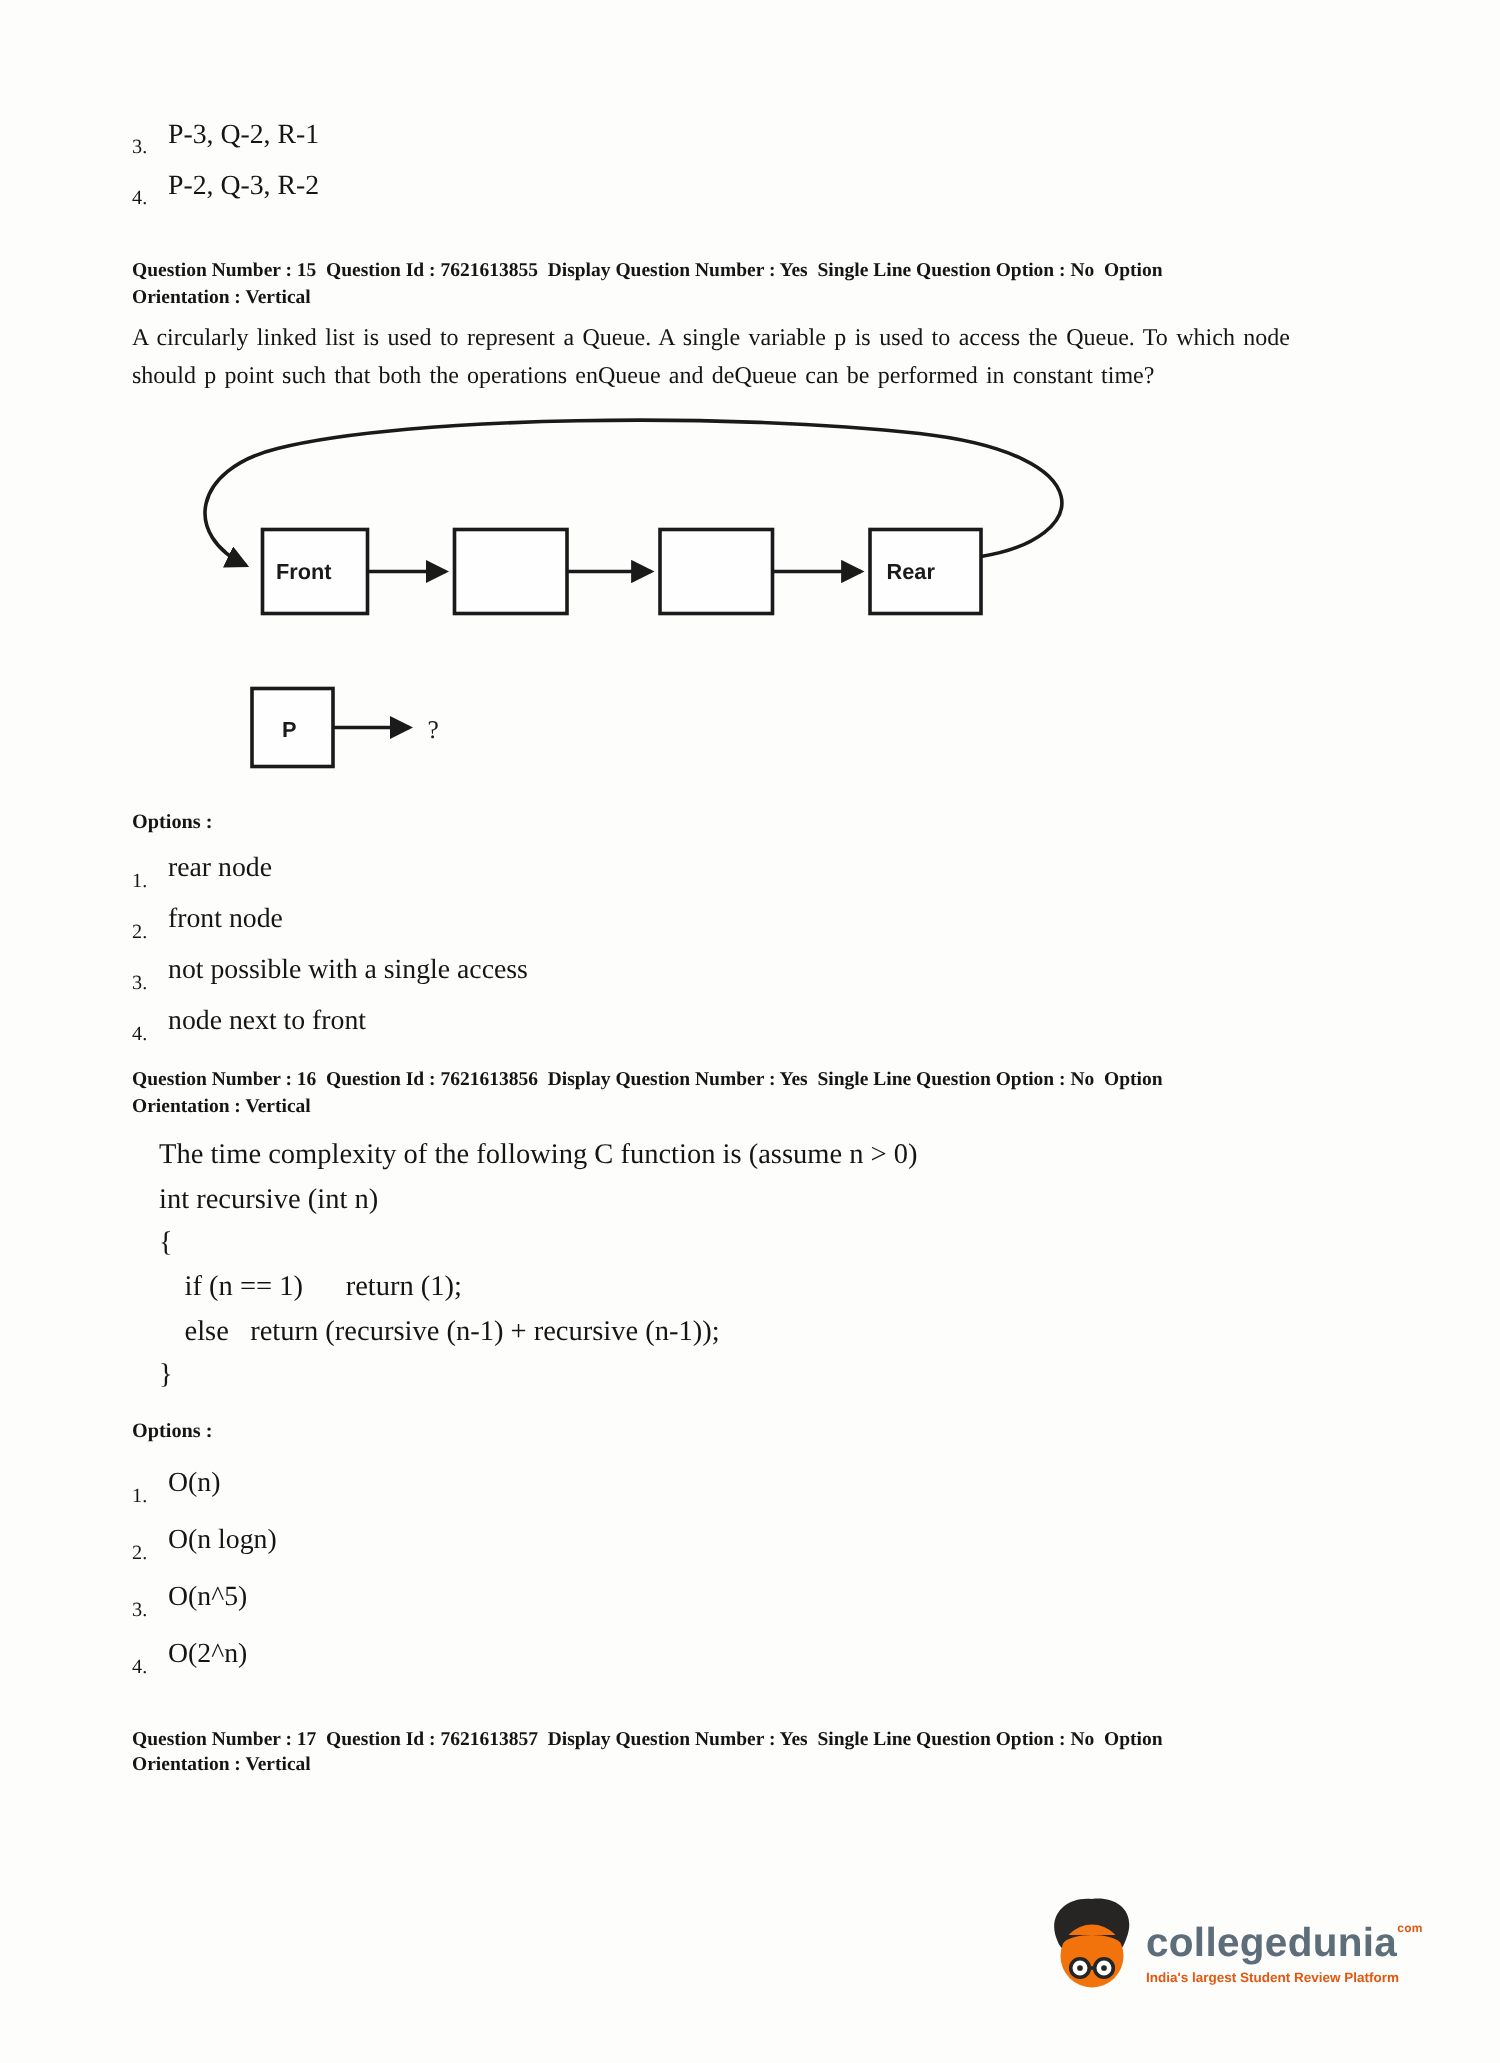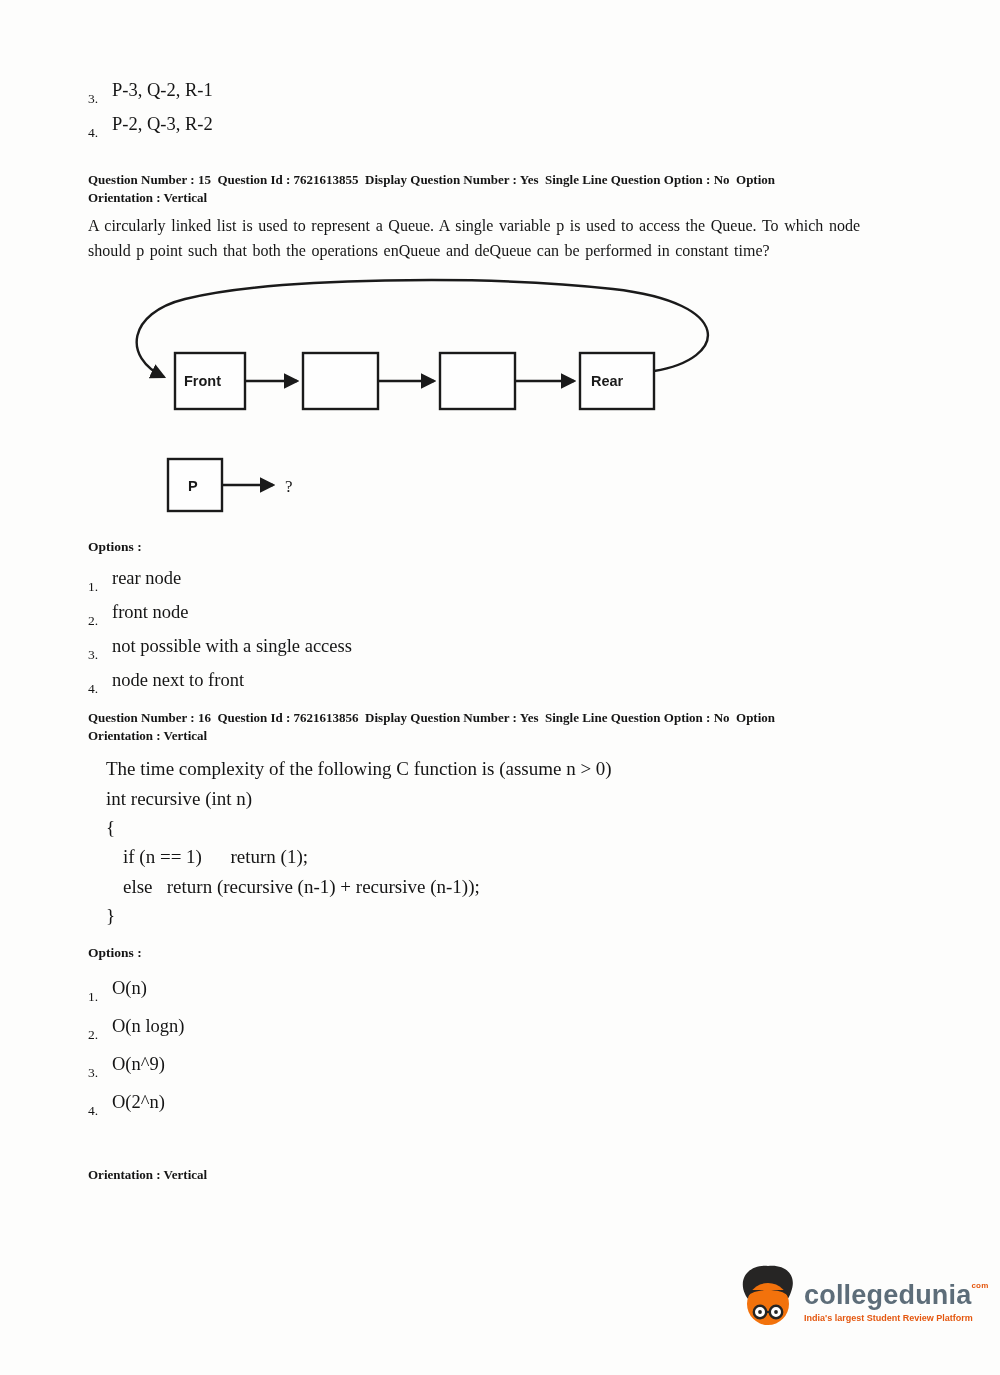--- a/index.html
+++ b/index.html
@@ -55,21 +55,21 @@
     font-size:19px;
     line-height:1.55;
     margin:0;
     white-space:pre-wrap;
   }
   .code-indent { padding-left:17px; }
 
   
   .brand {
     position:absolute;
-    left:740px;
+    left:700px;
     top:1264px;
     display:flex;
     align-items:flex-start;
     gap:8px;
     justify-content:space-between;
   }
   .brand-textcol { padding-top:18px; }
   .brand-name {
     font-family:"Liberation Sans", sans-serif;
     font-size:27px;
@@ -181,29 +181,29 @@
       <div class="option-row gap-md">
         <span class="opt-num">1.</span>
         <span class="opt-text">O(n)</span>
       </div>
       <div class="option-row gap-md">
         <span class="opt-num">2.</span>
         <span class="opt-text">O(n logn)</span>
       </div>
       <div class="option-row gap-md">
         <span class="opt-num">3.</span>
-        <span class="opt-text">O(n^9)</span>
+        <span class="opt-text">O(n^5)</span>
       </div>
       <div class="option-row gap-md">
         <span class="opt-num">4.</span>
         <span class="opt-text">O(2^n)</span>
       </div>
     </section>
 
-    <p class="meta meta-q17"><br><span>Orientation : Vertical</span></p>
+    <p class="meta meta-q17"><span>Question Number : 17  Question Id : 7621613857  Display Question Number : Yes  Single Line Question Option : No  Option</span><br><span>Orientation : Vertical</span></p>
 
   </div>
 
   <div class="brand">
     <svg width="56" height="66" viewBox="0 0 56 66">
       <path d="M5 30 C -3 12, 12 0, 28 2 C 44 0, 58 10, 51 28 C 49 34, 47 36, 45 38 L 11 38 C 8 35, 6 33, 5 30 Z" fill="#262524"></path>
       <circle cx="28" cy="40" r="21" fill="#f2720c"></circle>
       <path d="M8 32 C 14 24, 42 24, 48 32 L 48 26 L 8 26 Z" fill="#262524"></path>
       <circle cx="20" cy="48" r="6.2" fill="#fff" stroke="#262524" stroke-width="2.4"></circle>
       <circle cx="36" cy="48" r="6.2" fill="#fff" stroke="#262524" stroke-width="2.4"></circle>

